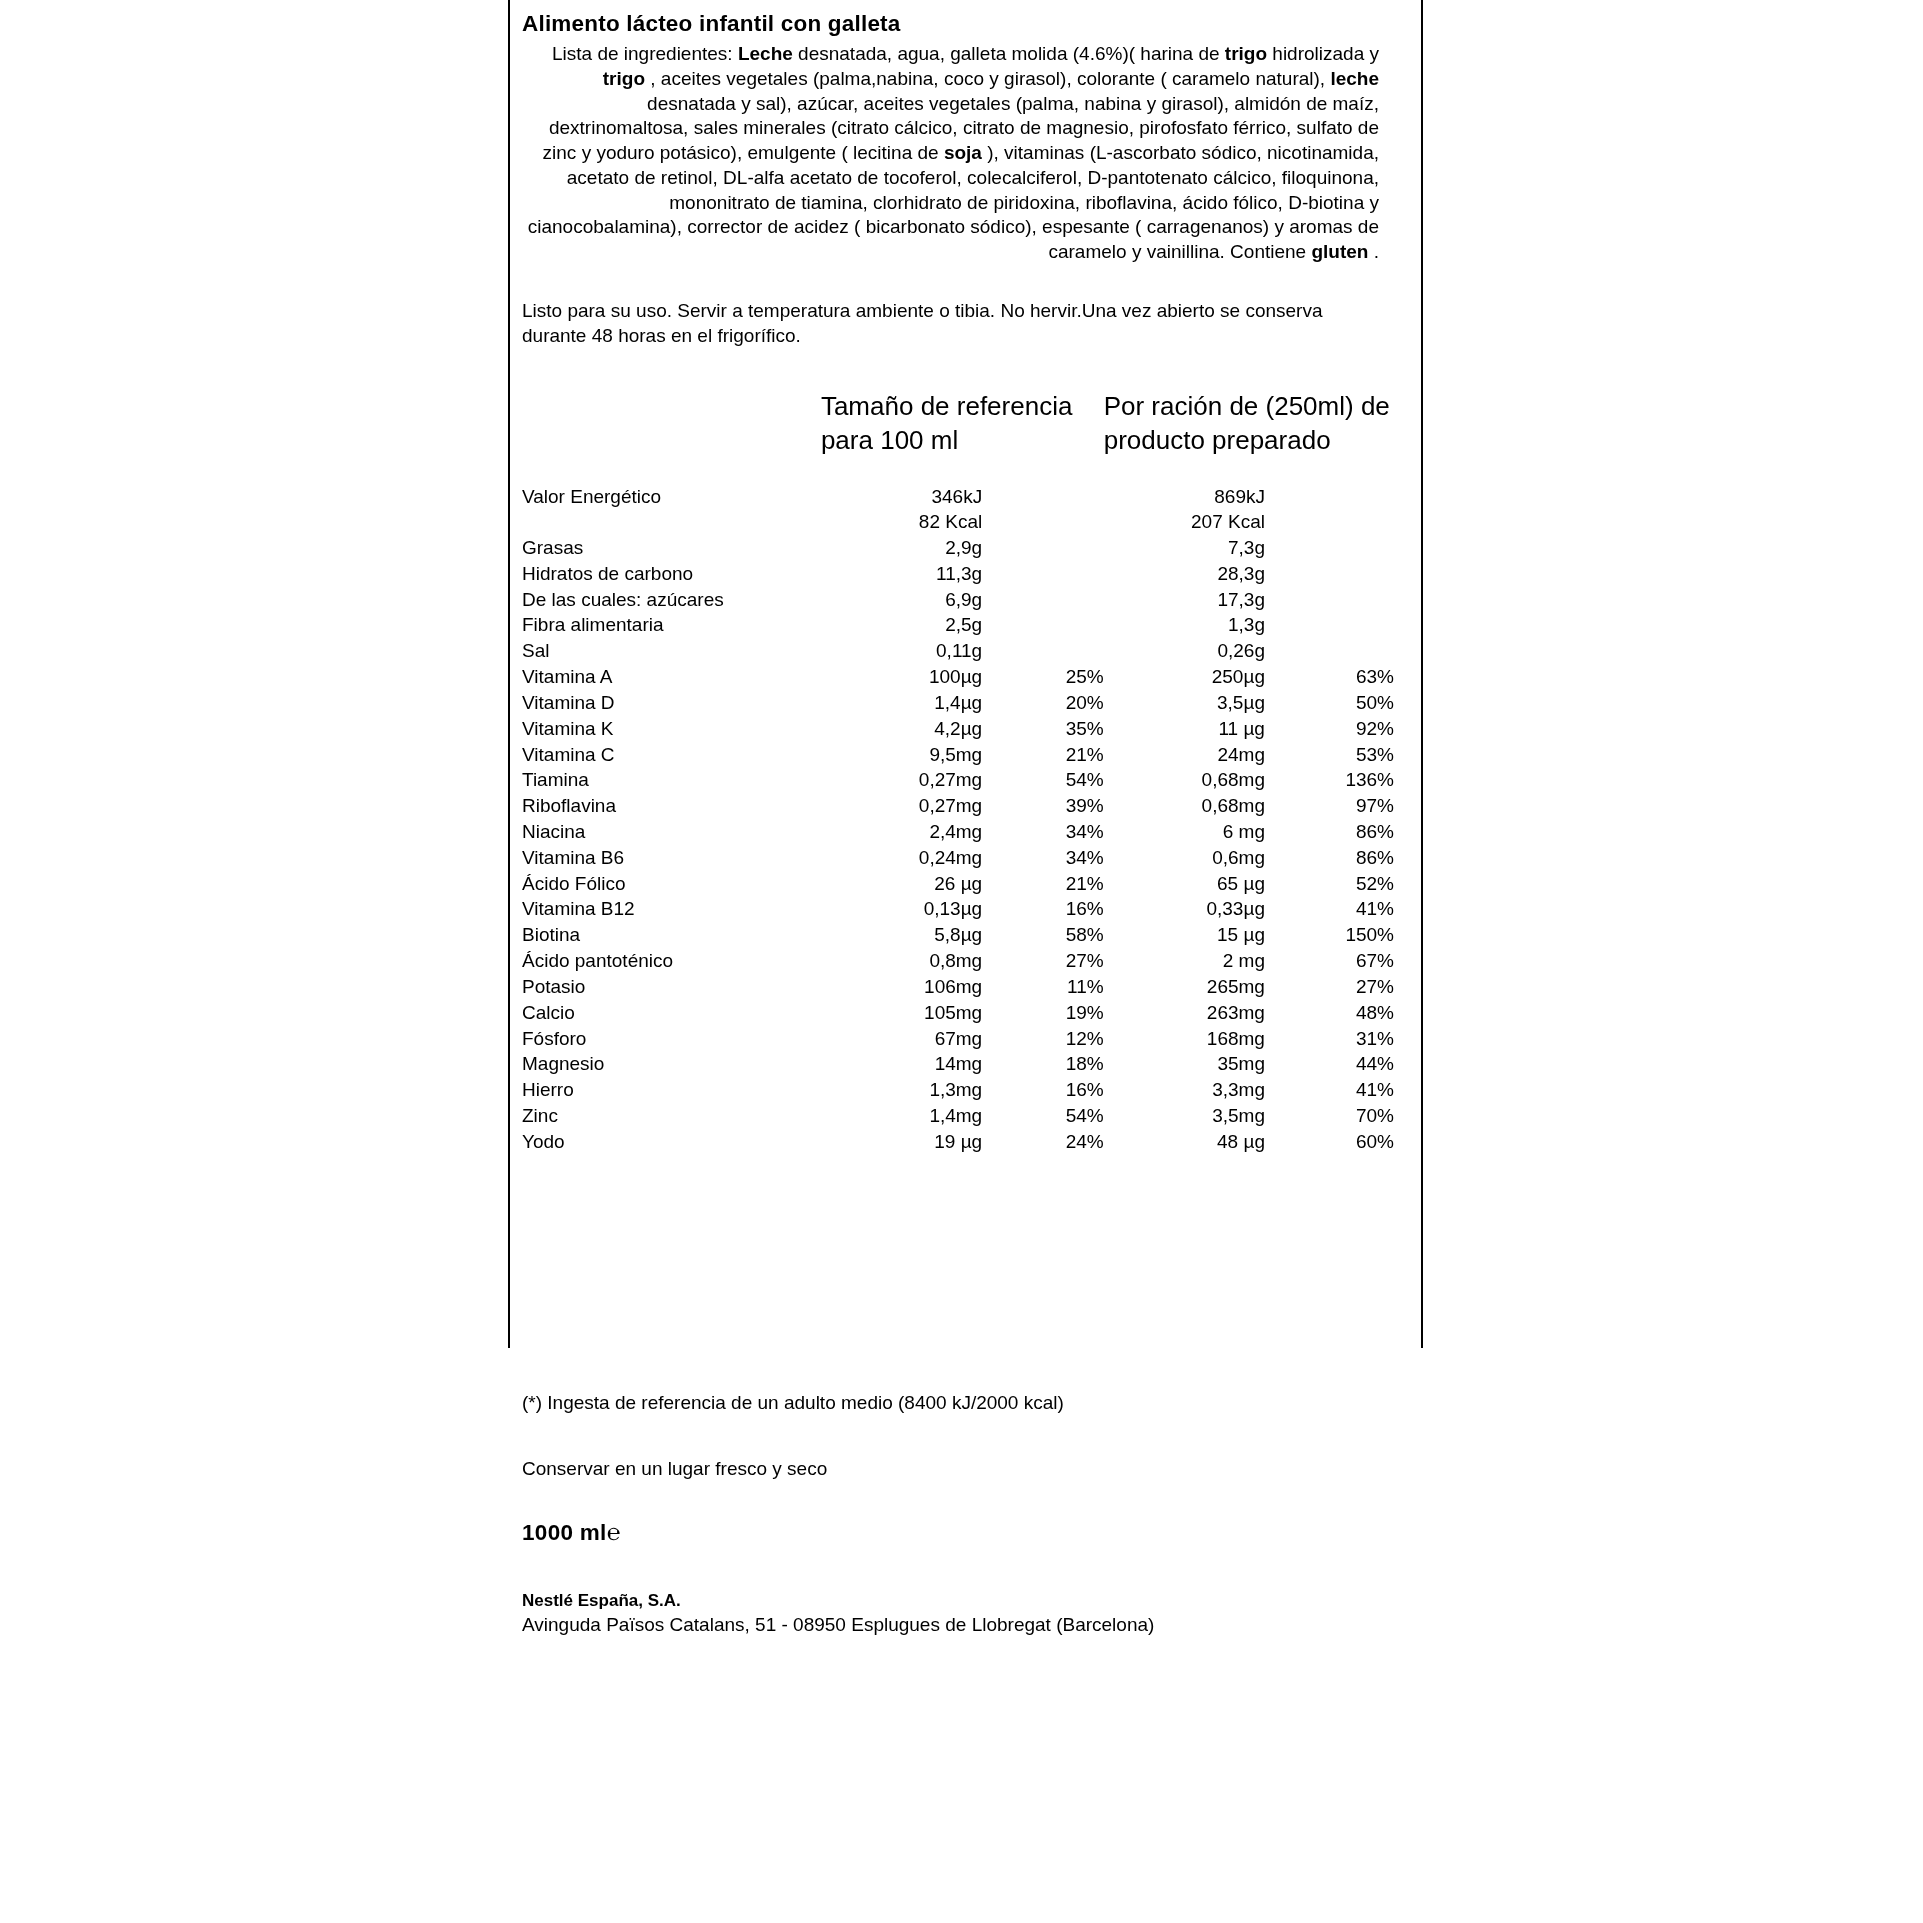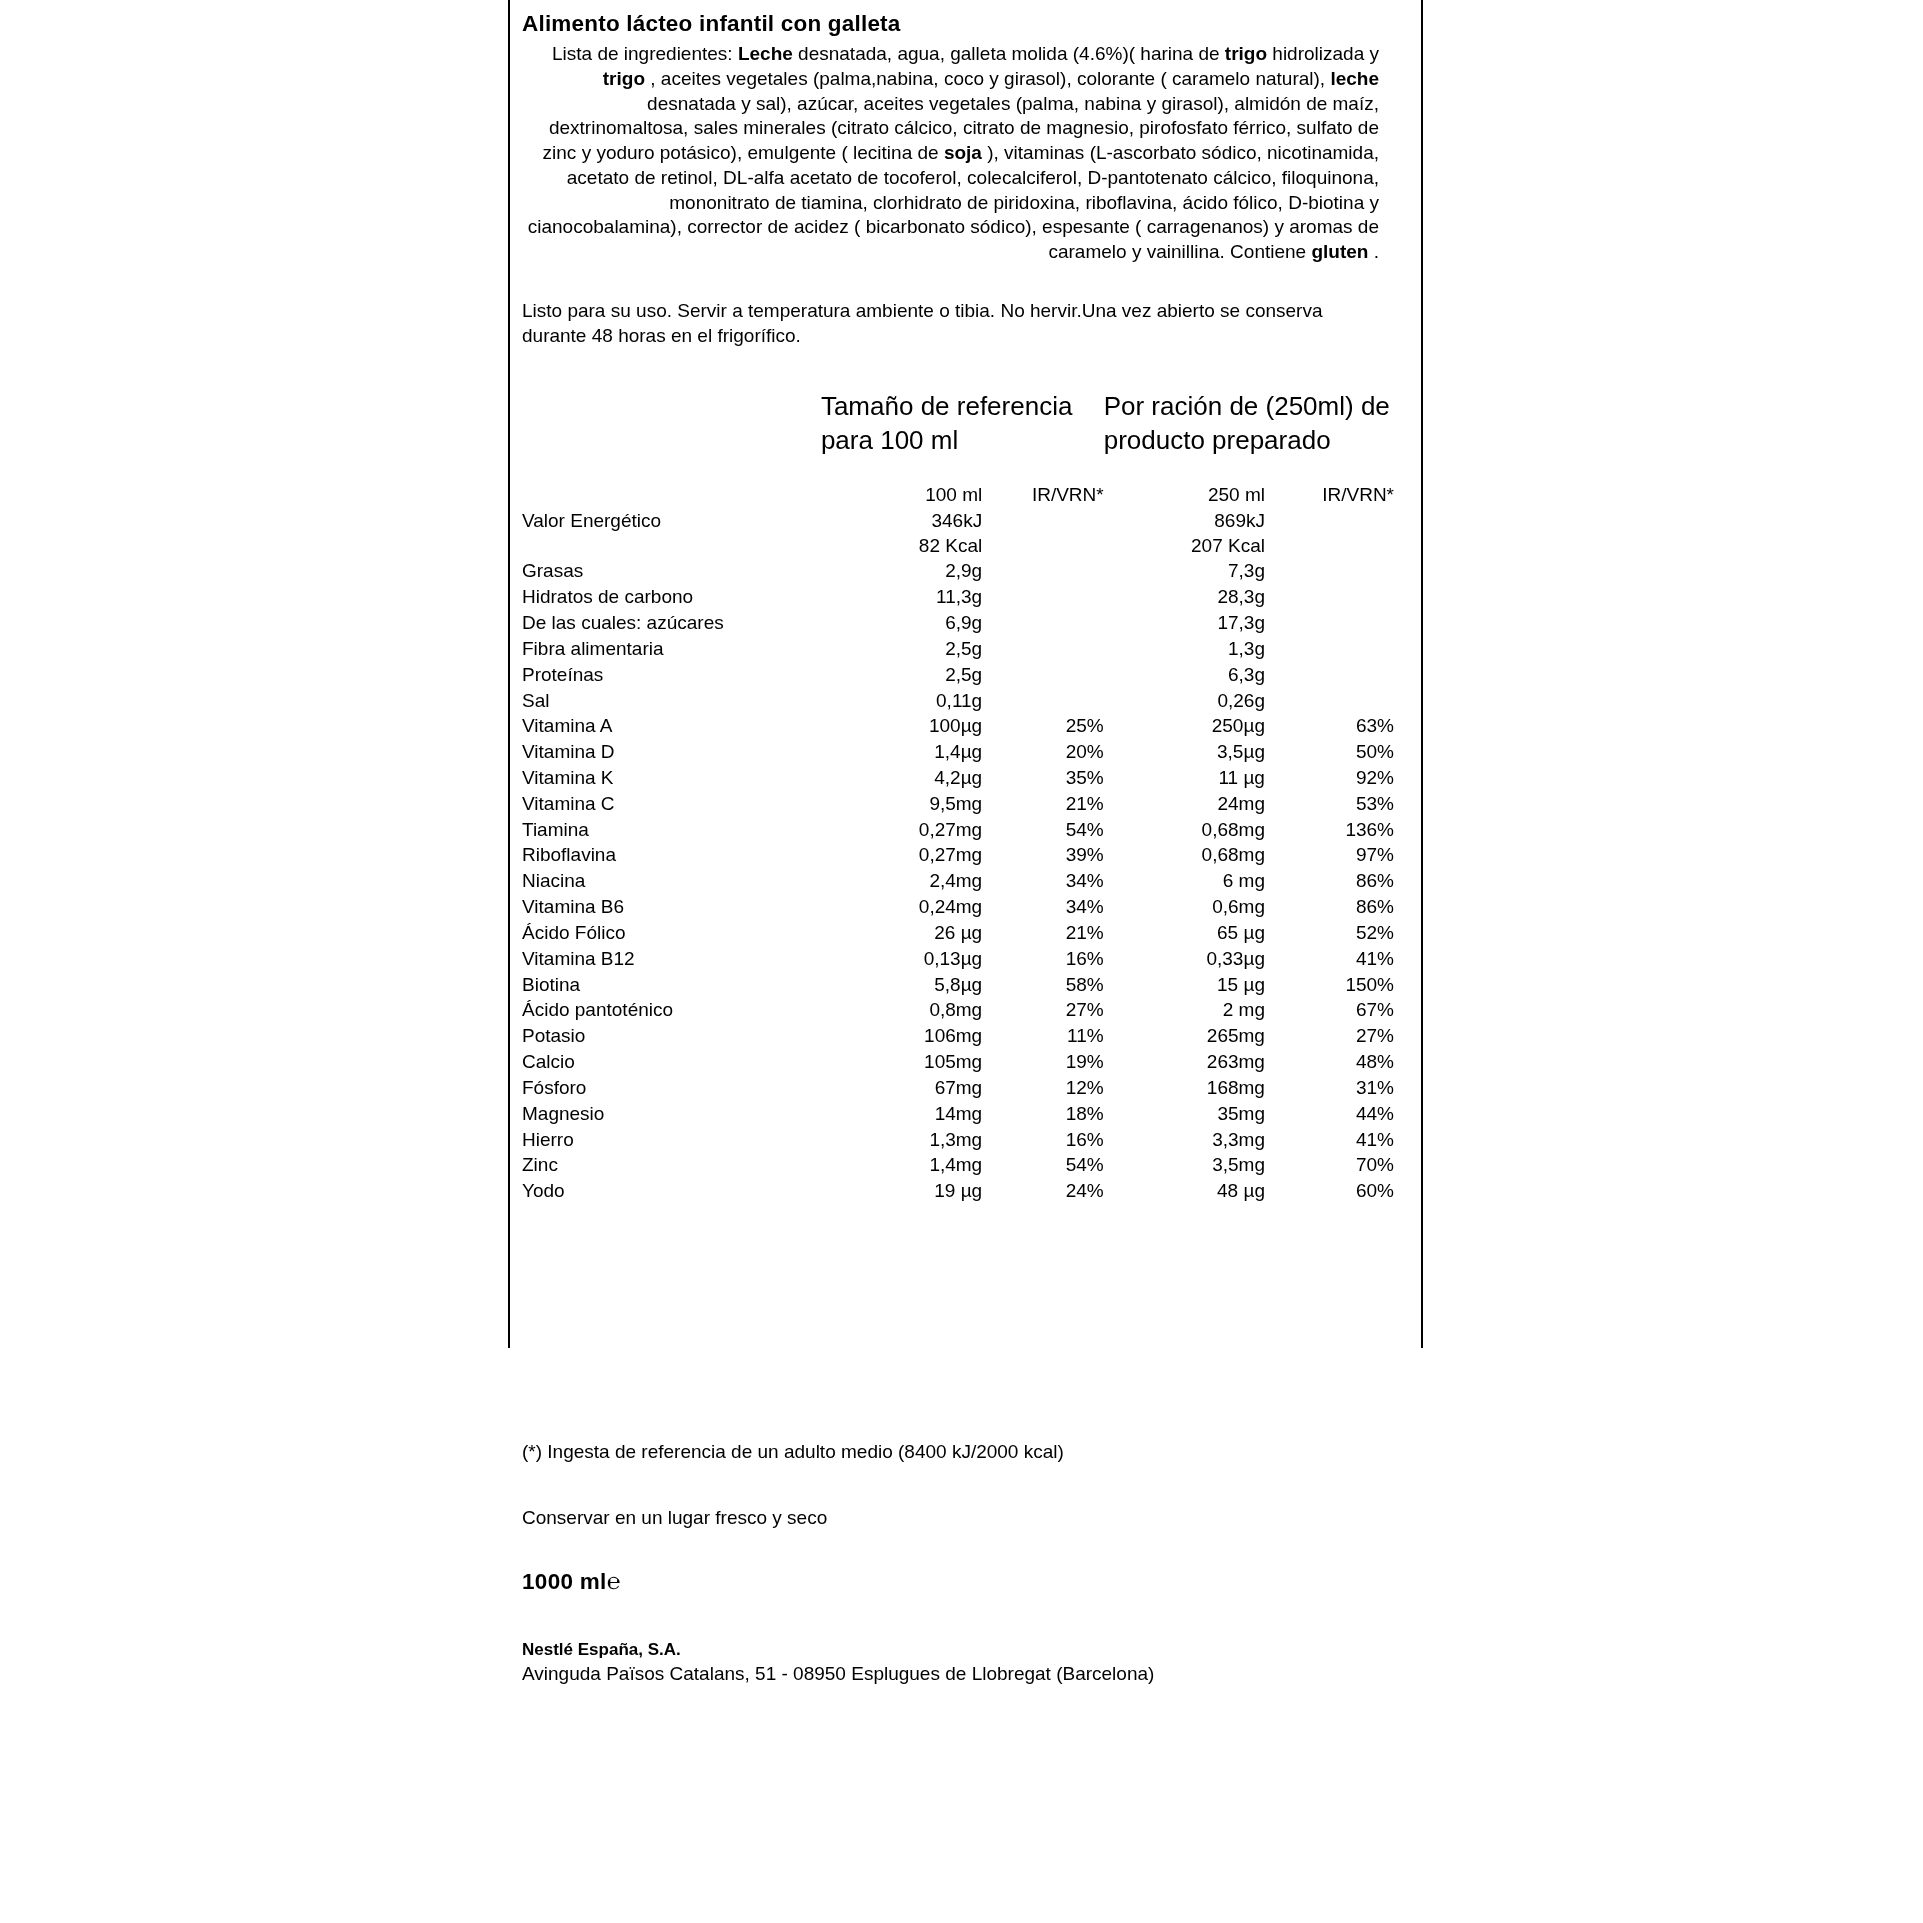--- a/index.html
+++ b/index.html
@@ -136,27 +136,20 @@
         <td class="c-name"></td>
         <td class="colhead" colspan="2">
           <div>Tamaño de referencia</div>
           <div>para 100 ml</div>
         </td>
         <td class="colhead" colspan="2">
           <div>Por ración de (250ml) de</div>
           <div>producto preparado</div>
         </td>
       </tr>
-      <tr class="sub-row">
-        <td class="c-name"></td>
-        <td class="c-v1">100 ml</td>
-        <td class="c-p1">IR/VRN*</td>
-        <td class="c-v2">250 ml</td>
-        <td class="c-p2">IR/VRN*</td>
-      </tr>
 
       <tr class="row">
         <td class="c-name">Valor  Energético</td>
         <td class="c-v1">346kJ</td>
         <td class="c-p1"></td>
         <td class="c-v2">869kJ</td>
         <td class="c-p2"></td>
       </tr>
       <tr class="row energy2">
         <td class="c-name"></td>
@@ -184,27 +177,20 @@
         <td class="c-v1">6,9g</td>
         <td class="c-p1"></td>
         <td class="c-v2">17,3g</td>
         <td class="c-p2"></td>
       </tr>
       <tr class="row">
         <td class="c-name">Fibra  alimentaria</td>
         <td class="c-v1">2,5g</td>
         <td class="c-p1"></td>
         <td class="c-v2">1,3g</td>
-        <td class="c-p2"></td>
-      </tr>
-      <tr class="row">
-        <td class="c-name">Proteínas</td>
-        <td class="c-v1">2,5g</td>
-        <td class="c-p1"></td>
-        <td class="c-v2">6,3g</td>
         <td class="c-p2"></td>
       </tr>
       <tr class="row">
         <td class="c-name">Sal</td>
         <td class="c-v1">0,11g</td>
         <td class="c-p1"></td>
         <td class="c-v2">0,26g</td>
         <td class="c-p2"></td>
       </tr>
       <tr class="row">

